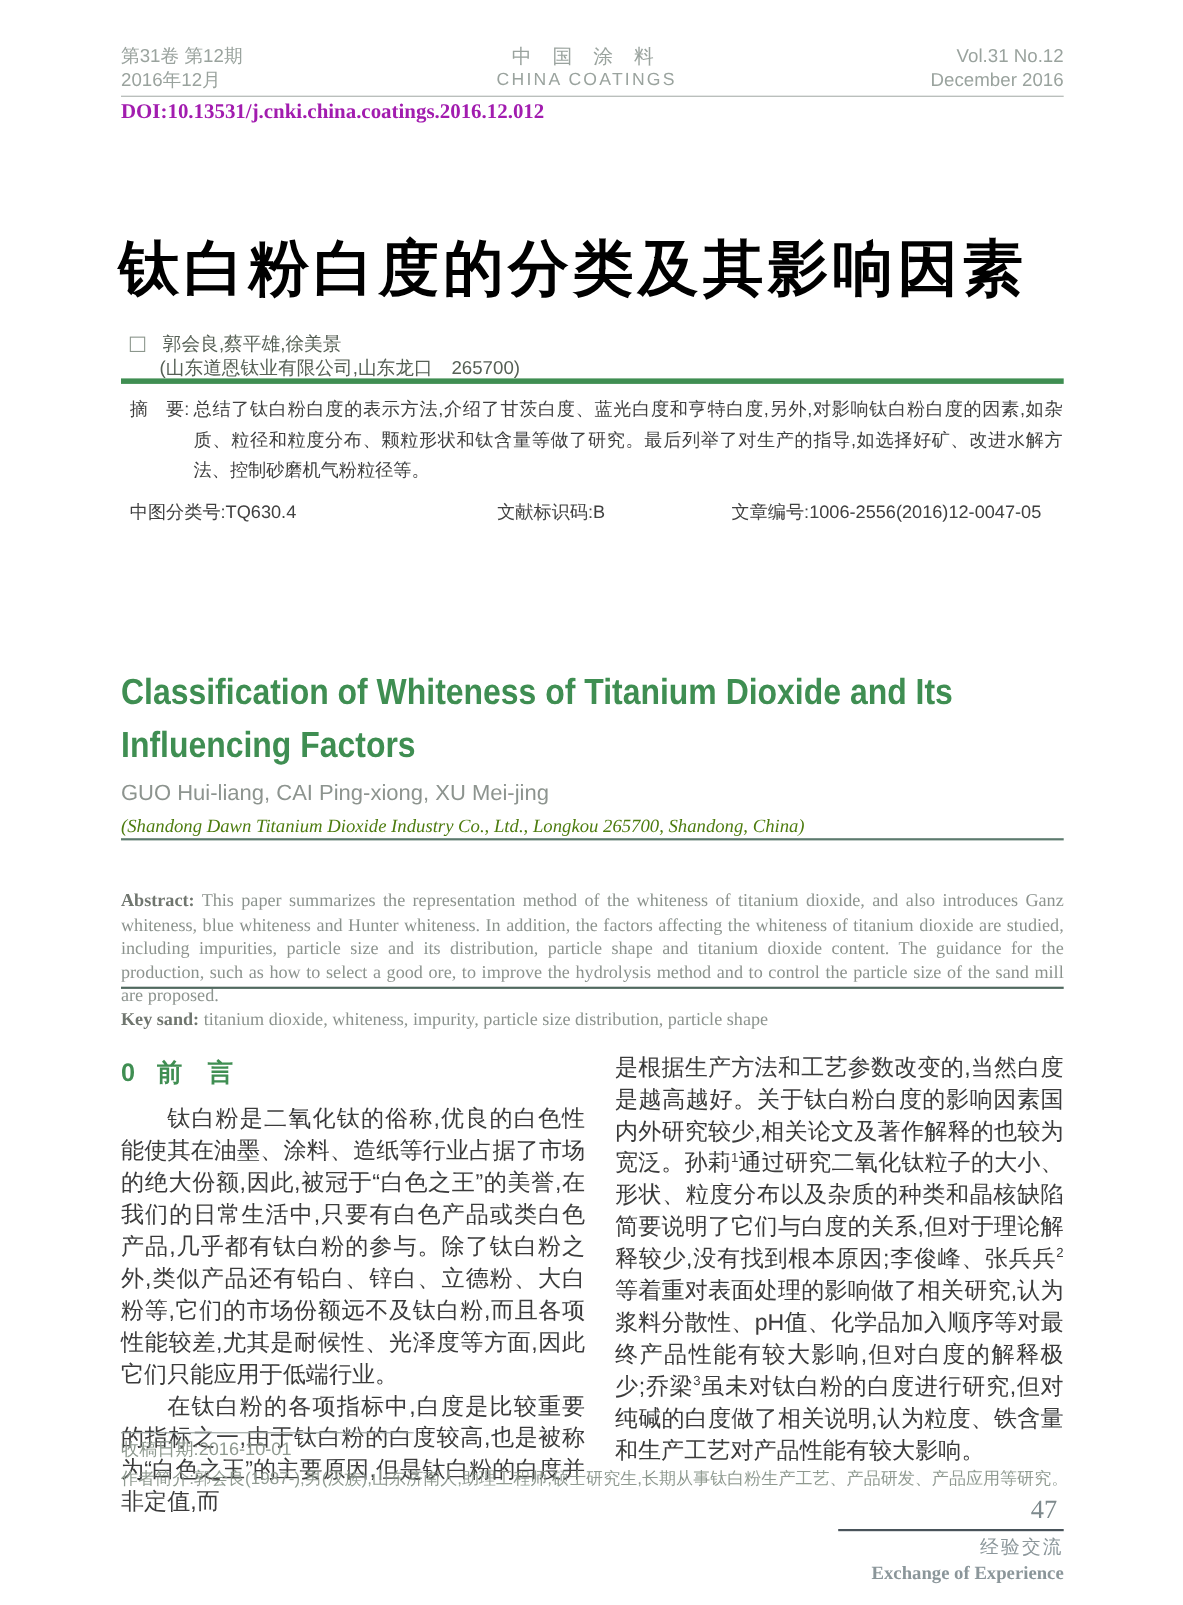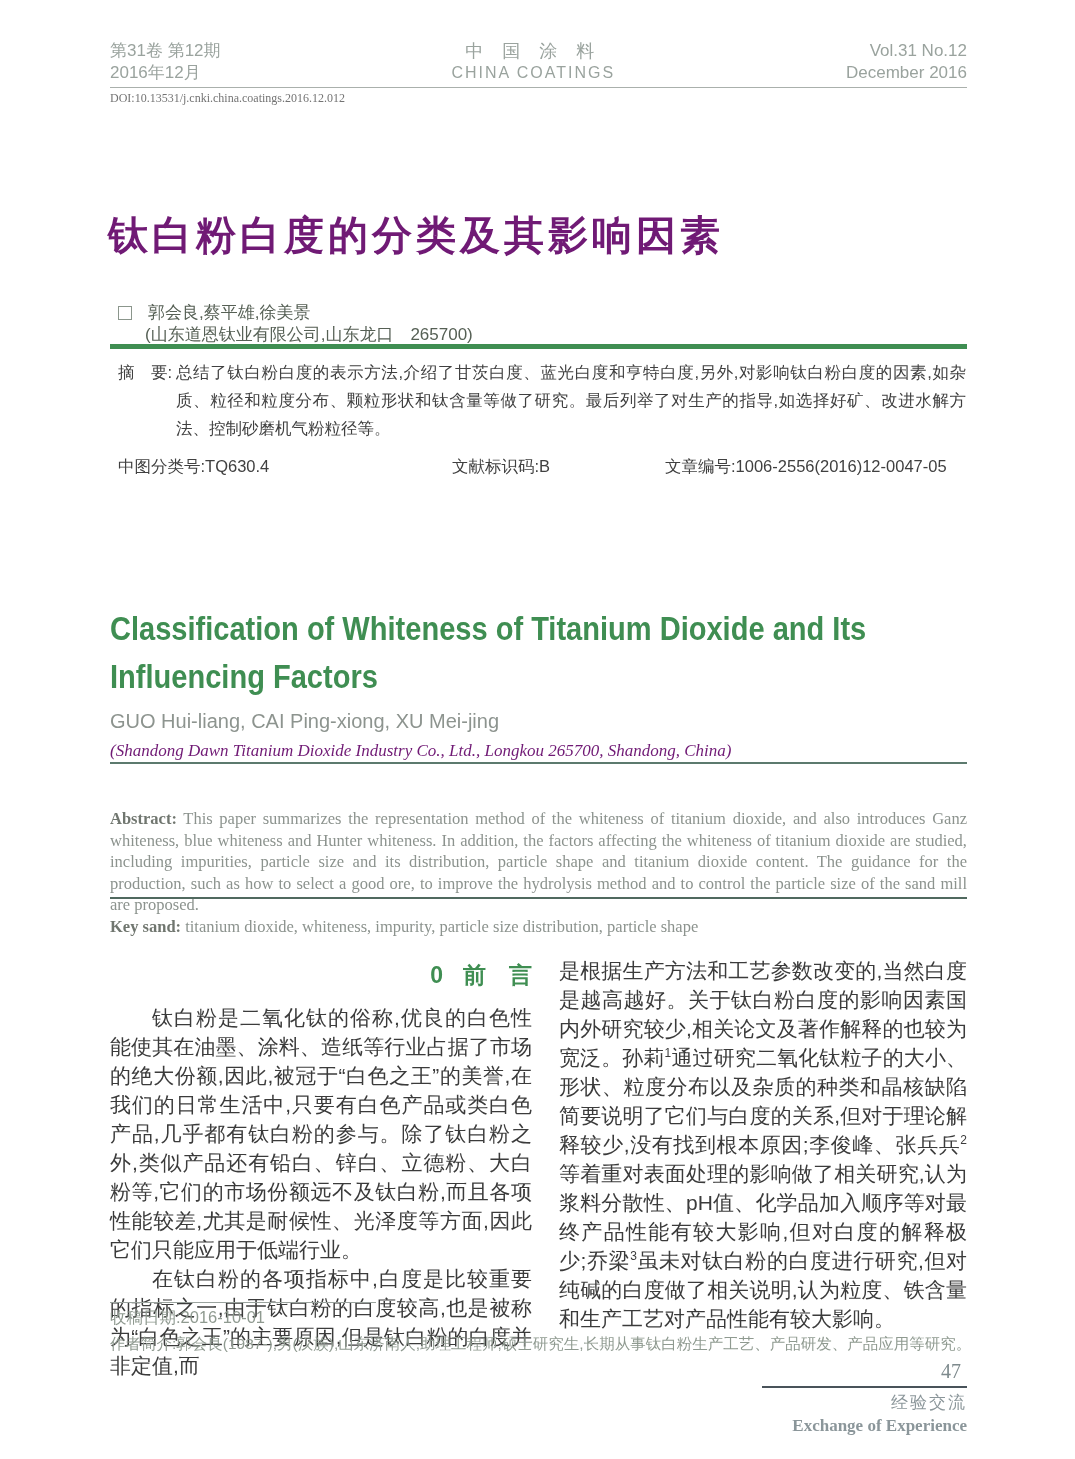--- a/index.html
+++ b/index.html
@@ -9,64 +9,64 @@
   }
   .abs{position:absolute;}
   
   .jheader{top:40px;left:110px;width:857px;display:flex;justify-content:space-between;
     color:#9aa39e;font-size:17px;line-height:22px;}
   .jheader .center{text-align:center;}
   .jheader .right{text-align:right;}
   .jtitle-cn{letter-spacing:7px;font-size:18px;}
   .jtitle-en{letter-spacing:2px;font-size:16px;}
   .header-rule{top:87px;left:110px;width:857px;height:1px;background:#aab0ac;}
-  .doi{top:91px;left:110px;font-family:"Liberation Serif",serif;font-size:12px;color:#737373;}
+  .doi{top:91px;left:110px;font-family:"Liberation Serif",serif;font-size:19px;color:#a21caf;font-weight:bold;}
   
-  .title-cn{top:208px;left:108px;width:900px;font-size:40px;font-weight:900;color:#701a75;
+  .title-cn{top:208px;left:108px;width:900px;font-size:55px;font-weight:900;color:#000000;
     letter-spacing:4px;white-space:nowrap;font-family:"Liberation Sans",sans-serif;}
   .authors-row{top:301px;left:118px;display:flex;align-items:center;color:#566055;font-size:17px;}
   .author-square{width:12px;height:12px;border:1.5px solid #8b968c;display:inline-block;margin-right:16px;}
   .affil-cn{top:323px;left:145px;color:#566055;font-size:17px;}
   .green-rule{top:344px;left:110px;width:857px;height:5px;background:#3F8E52;}
   
   .abstract-cn{top:358px;left:118px;width:848px;color:#404040;font-size:16.5px;line-height:28px;}
   .hang{position:relative;padding-left:58px;text-align:justify;}
   .hang .lbl{position:absolute;left:0;top:0;}
   .kw-line{margin-top:6px;}
   .clc-row{position:relative;margin-top:10px;height:28px;}
   .clc-row .c1{position:absolute;left:0;}
   .clc-row .c2{position:absolute;left:334px;}
   .clc-row .c3{position:absolute;left:547px;}
   
   .title-en{top:605px;left:110px;width:970px;font-size:33px;font-weight:bold;color:#3F8E52;
     line-height:48px;transform:scaleX(.88);transform-origin:left top;white-space:nowrap;}
   .authors-en{top:710px;left:110px;font-size:20px;color:#8d948f;}
   .affil-en{top:741px;left:110px;font-family:"Liberation Serif",serif;font-style:italic;
-    font-size:17px;color:#701a75;}
+    font-size:17px;color:#4d7c0f;}
   .rule-thin-top{top:762px;left:110px;width:857px;height:2px;background:#5c7a6e;}
   .abstract-en{top:772px;left:110px;width:857px;font-family:"Liberation Serif",serif;
     font-size:16.5px;line-height:21.5px;color:#8c938e;text-align:justify;margin-top:36px;}
   .abstract-en b{color:#70766f;}
   .rule-thin-bottom{top:897px;left:110px;width:857px;height:2px;background:#50695f;}
   
   .body-cols{top:956px;left:110px;width:857px;display:flex;gap:27px;}
   .col-left{width:422px;}
   .col-right{width:408px;}
-  .sec-h{color:#3F8E52;font-size:23px;font-weight:bold;margin:4px 0 12px 0;text-align:right;}
+  .sec-h{color:#3F8E52;font-size:23px;font-weight:bold;margin:4px 0 12px 0;}
   .sec-h .num{margin-right:20px;}
   .body-cols p{margin:0;font-size:21px;line-height:29px;text-align:justify;color:#3b3b3b;}
   .indent{text-indent:2em;}
   .body-cols sup{font-size:12px;line-height:0;}
   
   .footnote-rule{top:1302px;left:110px;width:266px;height:1px;background:#9aa39e;}
   .received{top:1307px;left:110px;color:#8f9a90;font-size:16.5px;}
   .bio{top:1334px;left:110px;width:870px;color:#8f9a90;font-size:15.5px;white-space:nowrap;}
   
   .footer-right{top:1360px;right:108px;width:240px;text-align:right;color:#8b969a;}
-  .page-num{font-family:"Liberation Serif",serif;font-size:20px;color:#7e8a8d;padding-right:6px;}
+  .page-num{font-family:"Liberation Serif",serif;font-size:24px;color:#7e8a8d;padding-right:6px;}
   .footer-rule{width:205px;height:2px;background:#49535a;margin:3px 0 3px auto;}
   .col-cn{font-size:17px;letter-spacing:2px;}
   .col-en{font-family:"Liberation Serif",serif;font-weight:bold;font-size:17px;margin-top:2px;}
 </style>
 </head>
 <body>
 
 <div class="abs jheader">
   <div class="left">
     <div>第31卷 第12期</div>

